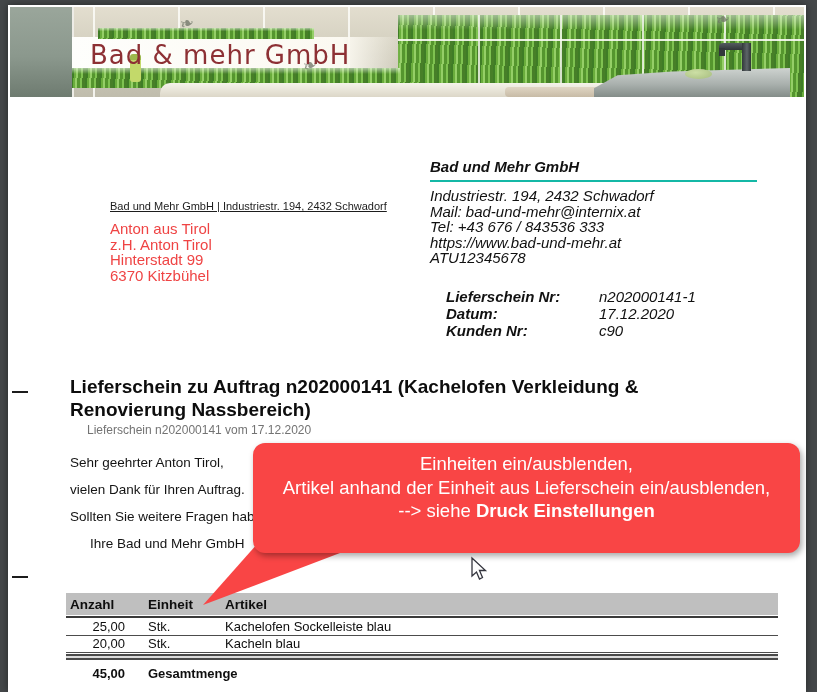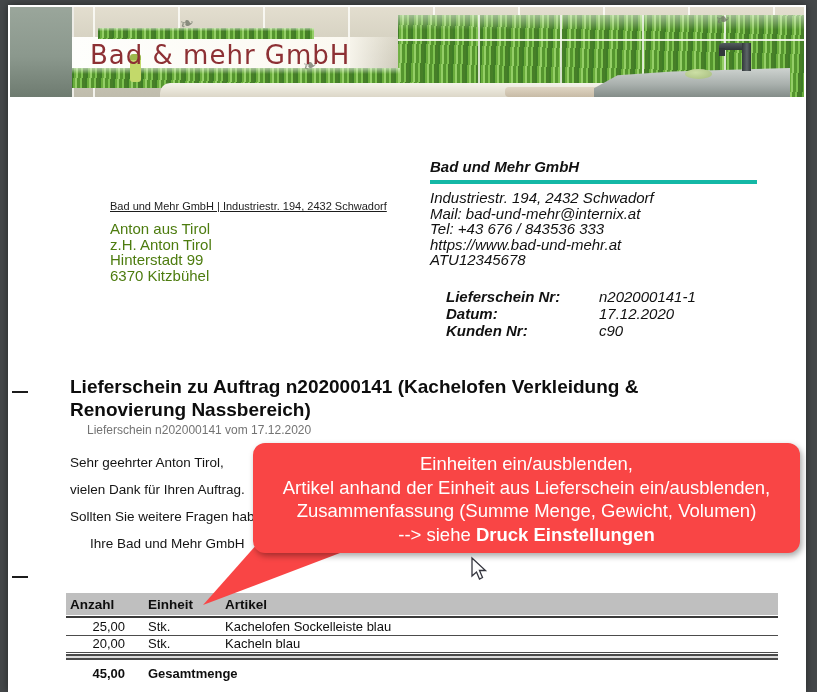--- a/index.html
+++ b/index.html
@@ -79,23 +79,23 @@
   .soap{
     position:absolute;right:92px;top:62px;width:27px;height:10px;border-radius:50%;
     background:radial-gradient(ellipse at 40% 35%,#ccdfa5,#a7bd7e);
   }
   .decal{position:absolute;color:#6d7365;opacity:.75;font-size:17px;transform:rotate(-18deg);}
   
   .sender-line{
     position:absolute;left:102px;top:195px;font-size:11px;color:#1d1d1d;
     text-decoration:underline;
   }
-  .recipient{position:absolute;left:102px;top:216px;font-size:15px;line-height:15.5px;color:#4d7c0f;}
+  .recipient{position:absolute;left:102px;top:216px;font-size:15px;line-height:15.5px;color:#ef4444;}
   .company{position:absolute;left:422px;top:153px;width:327px;font-style:italic;color:#111;}
-  .company .name{font-weight:bold;font-size:15px;padding-bottom:5px;border-bottom:4px solid #14b8a6;}
+  .company .name{font-weight:bold;font-size:15px;padding-bottom:5px;border-bottom:2px solid #14b8a6;}
   .company .lines{margin-top:6px;font-size:15px;line-height:15.6px;}
   .refs{position:absolute;left:422px;top:283px;width:340px;font-style:italic;font-size:15px;line-height:17px;color:#111;margin-left:16px;}
   .ref-row{display:flex;}
   .ref-row .lbl{font-weight:bold;width:153px;}
   .doc-title{
     position:absolute;left:62px;top:370px;width:672px;
     font-size:19px;font-weight:bold;line-height:23px;color:#0d0d0d;
   }
   .doc-subtitle{position:absolute;left:79px;top:418px;font-size:12px;color:#737373;}
   .body-line{position:absolute;left:62px;font-size:13.5px;color:#141414;}
@@ -214,21 +214,20 @@
     </div>
   </div>
 
   <svg class="callout-tail" viewBox="0 0 160 75">
     <polygon points="64,8 146,18 9,70" fill="#f94545"></polygon>
   </svg>
   <div class="callout">
     <div class="callout-text">
       <div>Einheiten ein/ausblenden,</div>
       <div>Artikel anhand der Einheit aus Lieferschein ein/ausblenden,</div>
-      <div>Zusammenfassung (Summe Menge, Gewicht, Volumen)</div>
       <div>
         <span>--&gt; siehe </span><b>Druck Einstellungen</b>
       </div>
     </div>
   </div>
 
   <div class="fold-mark" style="top:386px;"></div>
   <div class="fold-mark" style="top:571px;"></div>
 
   <svg class="cursor" width="24" height="26" viewBox="0 0 24 26">

